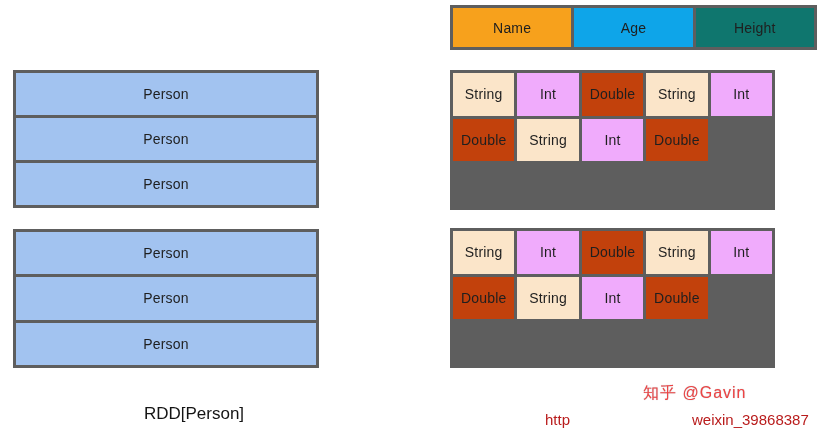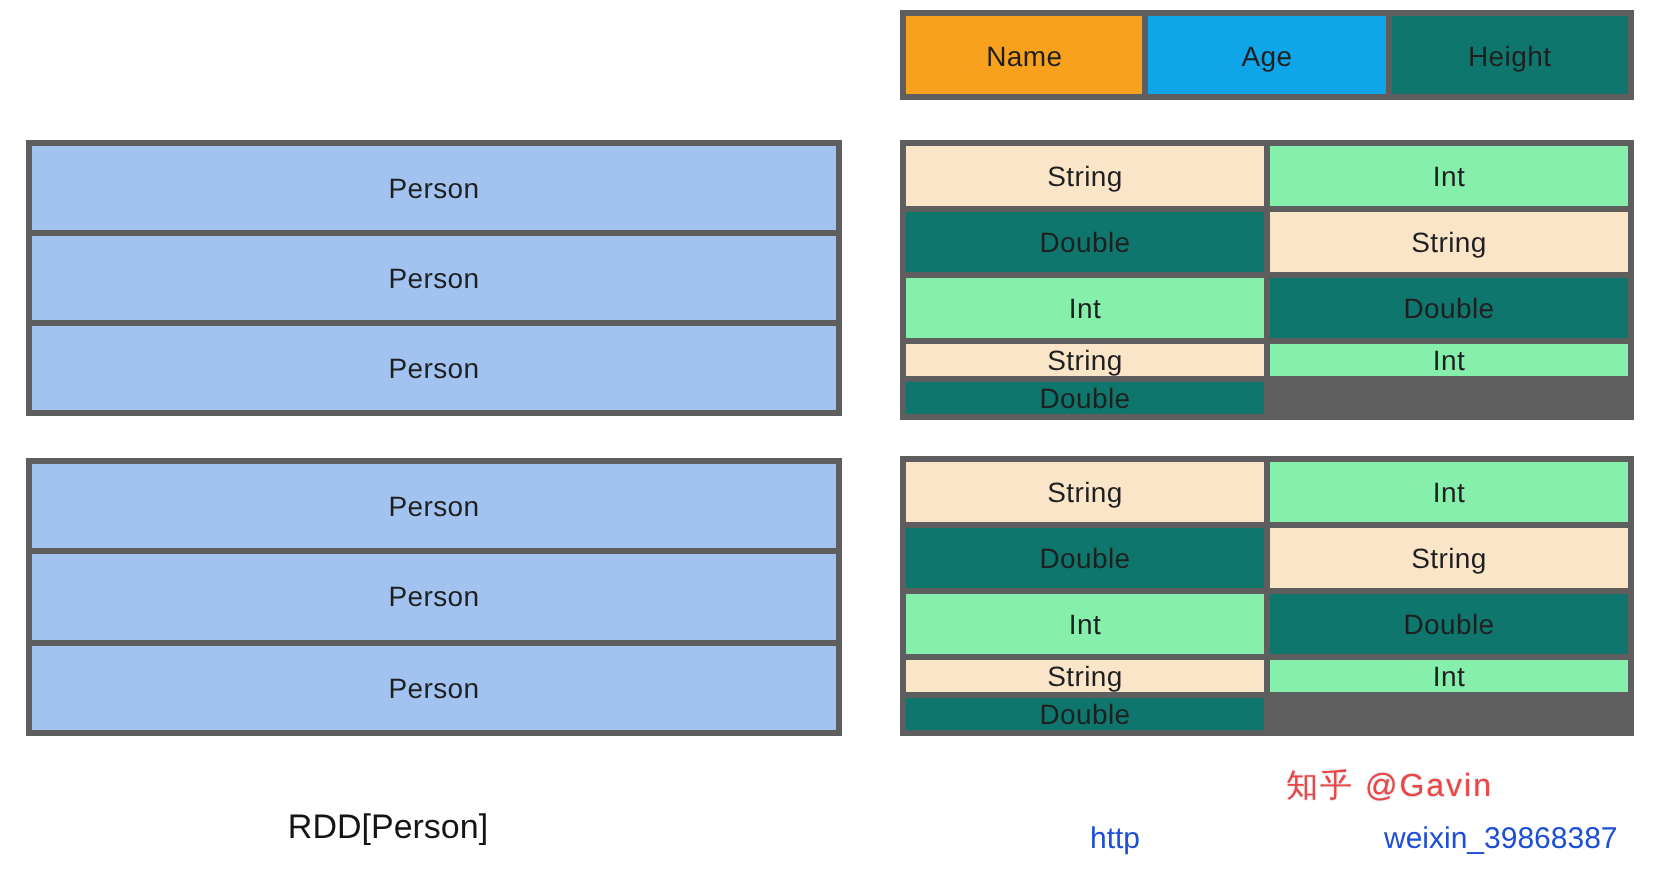--- a/index.html
+++ b/index.html
@@ -10,48 +10,48 @@
   
   .grid{
     position:absolute;display:grid;box-sizing:border-box;
     background:#5e5e5e;padding:3px;gap:3px;
   }
   .cell{
     display:flex;align-items:center;justify-content:center;
     font-size:14px;letter-spacing:.2px;
   }
   
-  .rdd-group{left:13px;width:408px;grid-template-rows:repeat(3,1fr);}
+  .rdd-group{left:13px;width:306px;grid-template-rows:repeat(3,1fr);}
   .rdd-g1{top:70px;height:138px;}
   .rdd-g2{top:229px;height:139px;}
   .c-person{background:#a2c3f0;}
   
   .df-header{left:450px;top:5px;width:367px;height:45px;grid-template-columns:repeat(3,1fr);}
-  .df-group{left:450px;width:367px;grid-template-columns:repeat(2,1fr);grid-template-rows:repeat(3,1fr);text-align:right;}
+  .df-group{left:450px;width:325px;grid-template-columns:repeat(5,1fr);grid-template-rows:repeat(3,1fr);text-align:right;}
   .df-g1{top:70px;height:140px;}
   .df-g2{top:228px;height:140px;}
   .c-name{background:#f7a11c;}
   .c-age{background:#0ea5e9;}
   .c-height{background:#0f766e;}
   .c-string{background:#fbe5c9;}
-  .c-int{background:#86efac;}
-  .c-double{background:#0f766e;}
+  .c-int{background:#f0abfc;}
+  .c-double{background:#c2410c;}
   
   .caption{
     position:absolute;top:404px;text-align:center;font-size:17px;color:#141414;
   }
   .caption-left{left:13px;width:362px;}
   .caption-right{left:450px;width:367px;}
   
   .wm-zhihu{
     position:absolute;left:643px;top:383px;font-size:16px;letter-spacing:1px;
     color:#ef4444;text-shadow:0 0 1px #b3b8bd;white-space:nowrap;
   }
   .wm-url{
-    position:absolute;top:411px;font-size:15px;color:#1d4ed8;white-space:nowrap;
+    position:absolute;top:411px;font-size:15px;color:#b91c1c;white-space:nowrap;
   }
   .wm-url-start{left:545px;}
   .wm-url-end{left:692px;}
 </style>
 </head>
 <body>
 
 <div class="canvas">
 
   <div class="grid rdd-group rdd-g1">

